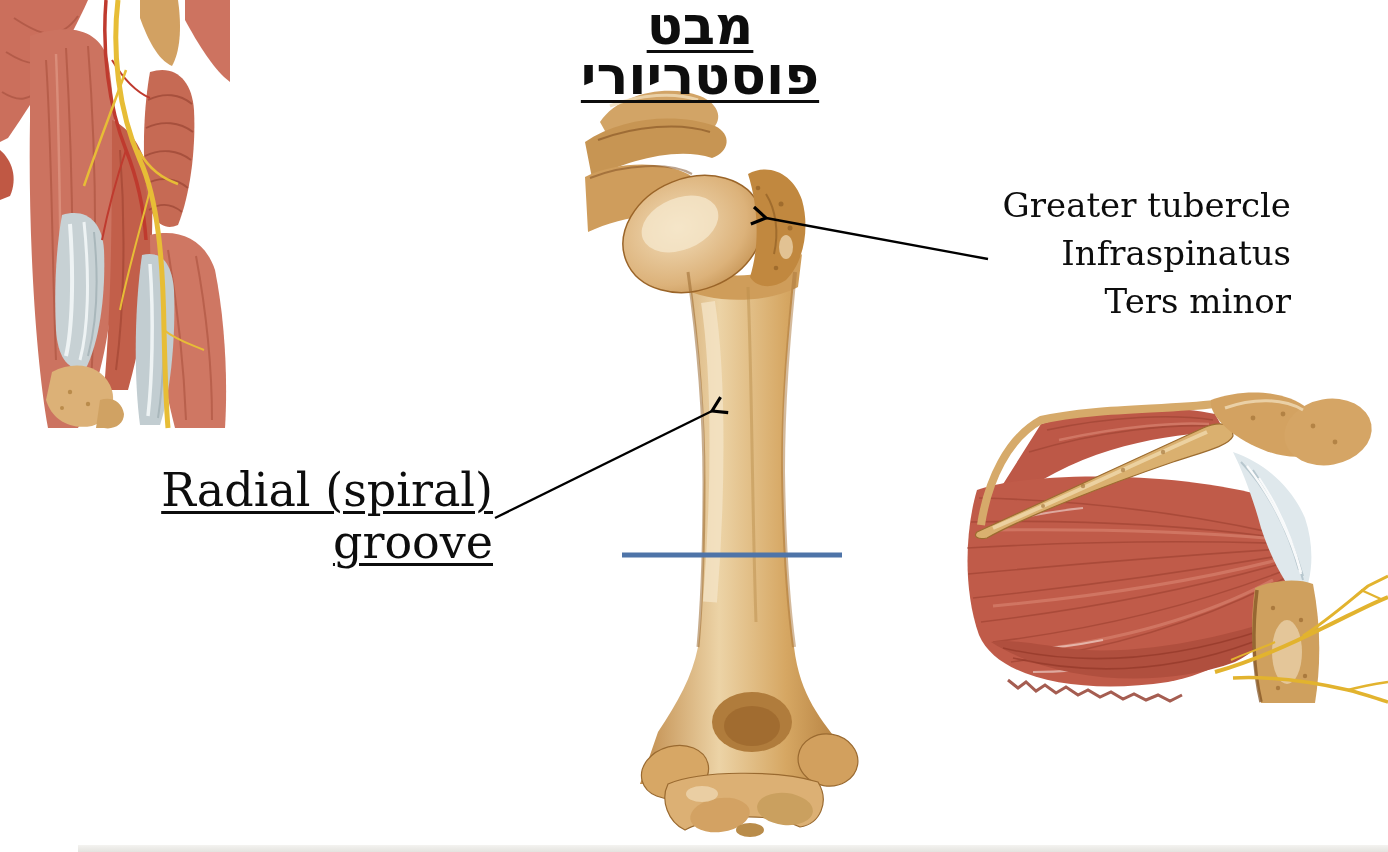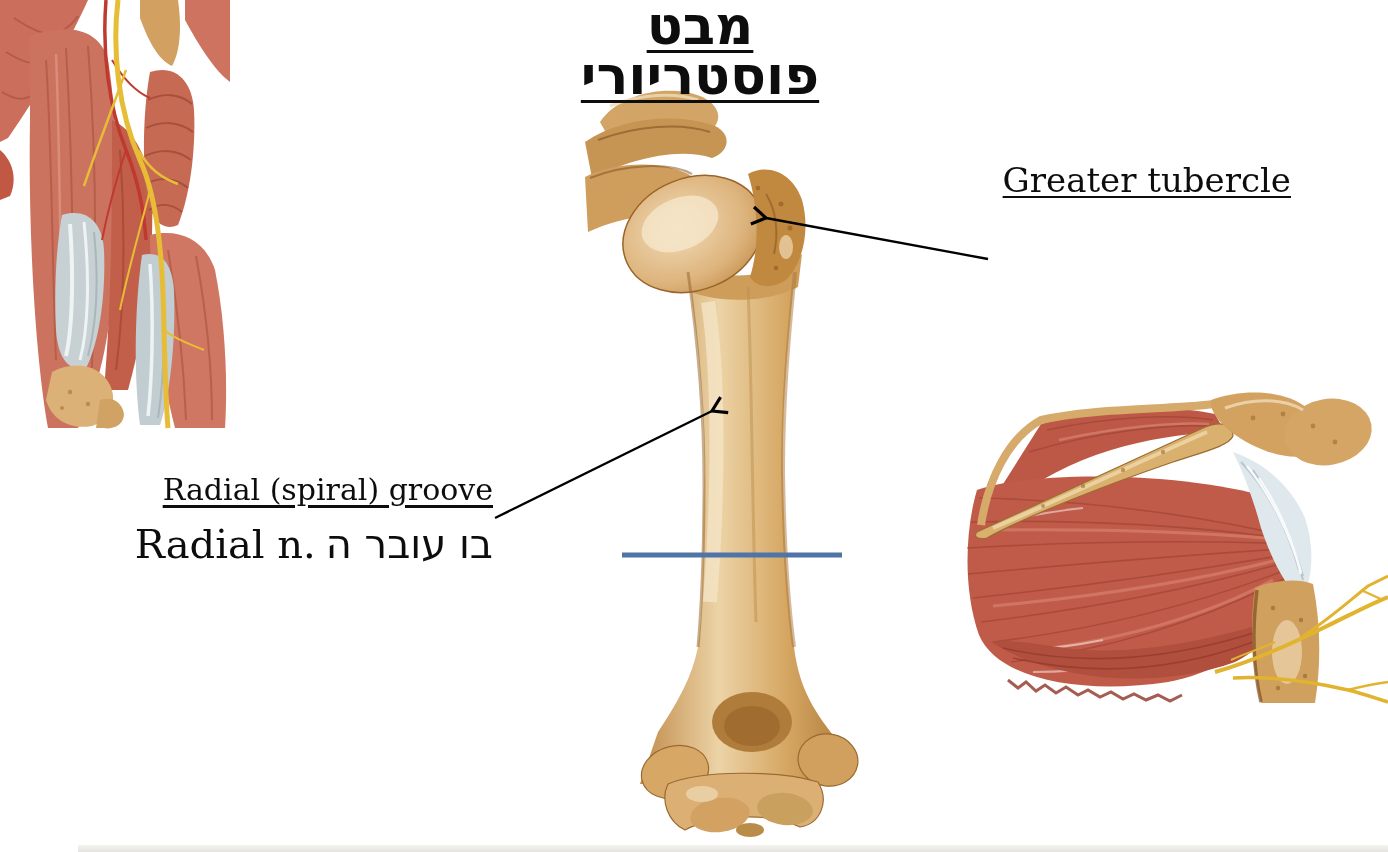--- a/index.html
+++ b/index.html
@@ -15,27 +15,27 @@
     left:525px;top:0px;width:350px;text-align:center;
     font-size:53px;line-height:50px;font-weight:700;
     text-decoration:underline;text-decoration-thickness:2.5px;text-underline-offset:6px;
     direction:rtl;
   }
   .gt-block{
     left:939px;top:156px;width:352px;text-align:right;
     font-size:34px;line-height:48px;font-weight:400;
   }
   .gt-heading{
-    text-decoration:underline;text-decoration-thickness:2px;text-underline-offset:4px;
+    text-decoration-thickness:2px;text-underline-offset:4px;margin-top:25px;
   }
   .rg-block{
     left:25px;top:464px;width:468px;text-align:right;
   }
   .rg-heading{
-    font-size:30px;line-height:52px;
+    font-size:46px;line-height:52px;
     text-decoration:underline;text-decoration-thickness:2.5px;text-underline-offset:5px;
   }
   .rg-note{
     font-size:40px;line-height:52px;direction:rtl;margin-top:2px;
   }
   .rg-note .he{padding-left:10px;}
   
   svg{display:block;}
   .overlay{left:0;top:0;pointer-events:none;}
   .strip{
@@ -265,22 +265,21 @@
   </defs>
   <line x1="988" y1="259" x2="766" y2="218" stroke="#000000" stroke-width="2.3" marker-end="url(#arrowOpen)"></line>
   <line x1="495" y1="518" x2="712" y2="411" stroke="#000000" stroke-width="2.3" marker-end="url(#arrowOpen)"></line>
   <line x1="622" y1="555" x2="842" y2="555" stroke="#4e74a8" stroke-width="5"></line>
 </svg>
 
 <div class="abs slide-title">מבט פוסטריורי</div>
 
 <div class="abs gt-block">
   <div class="gt-heading">Greater tubercle</div>
+  <div>Infraspinatus</div>
+  <div>Ters minor</div>
 </div>
 
 <div class="abs rg-block">
   <div class="rg-heading">Radial (spiral) groove</div>
-  <div class="rg-note">
-    <span class="he">בו עובר ה</span><span dir="ltr">Radial n.</span>
-  </div>
 </div>
 
 <div class="abs strip"></div>
 
 </body></html>

